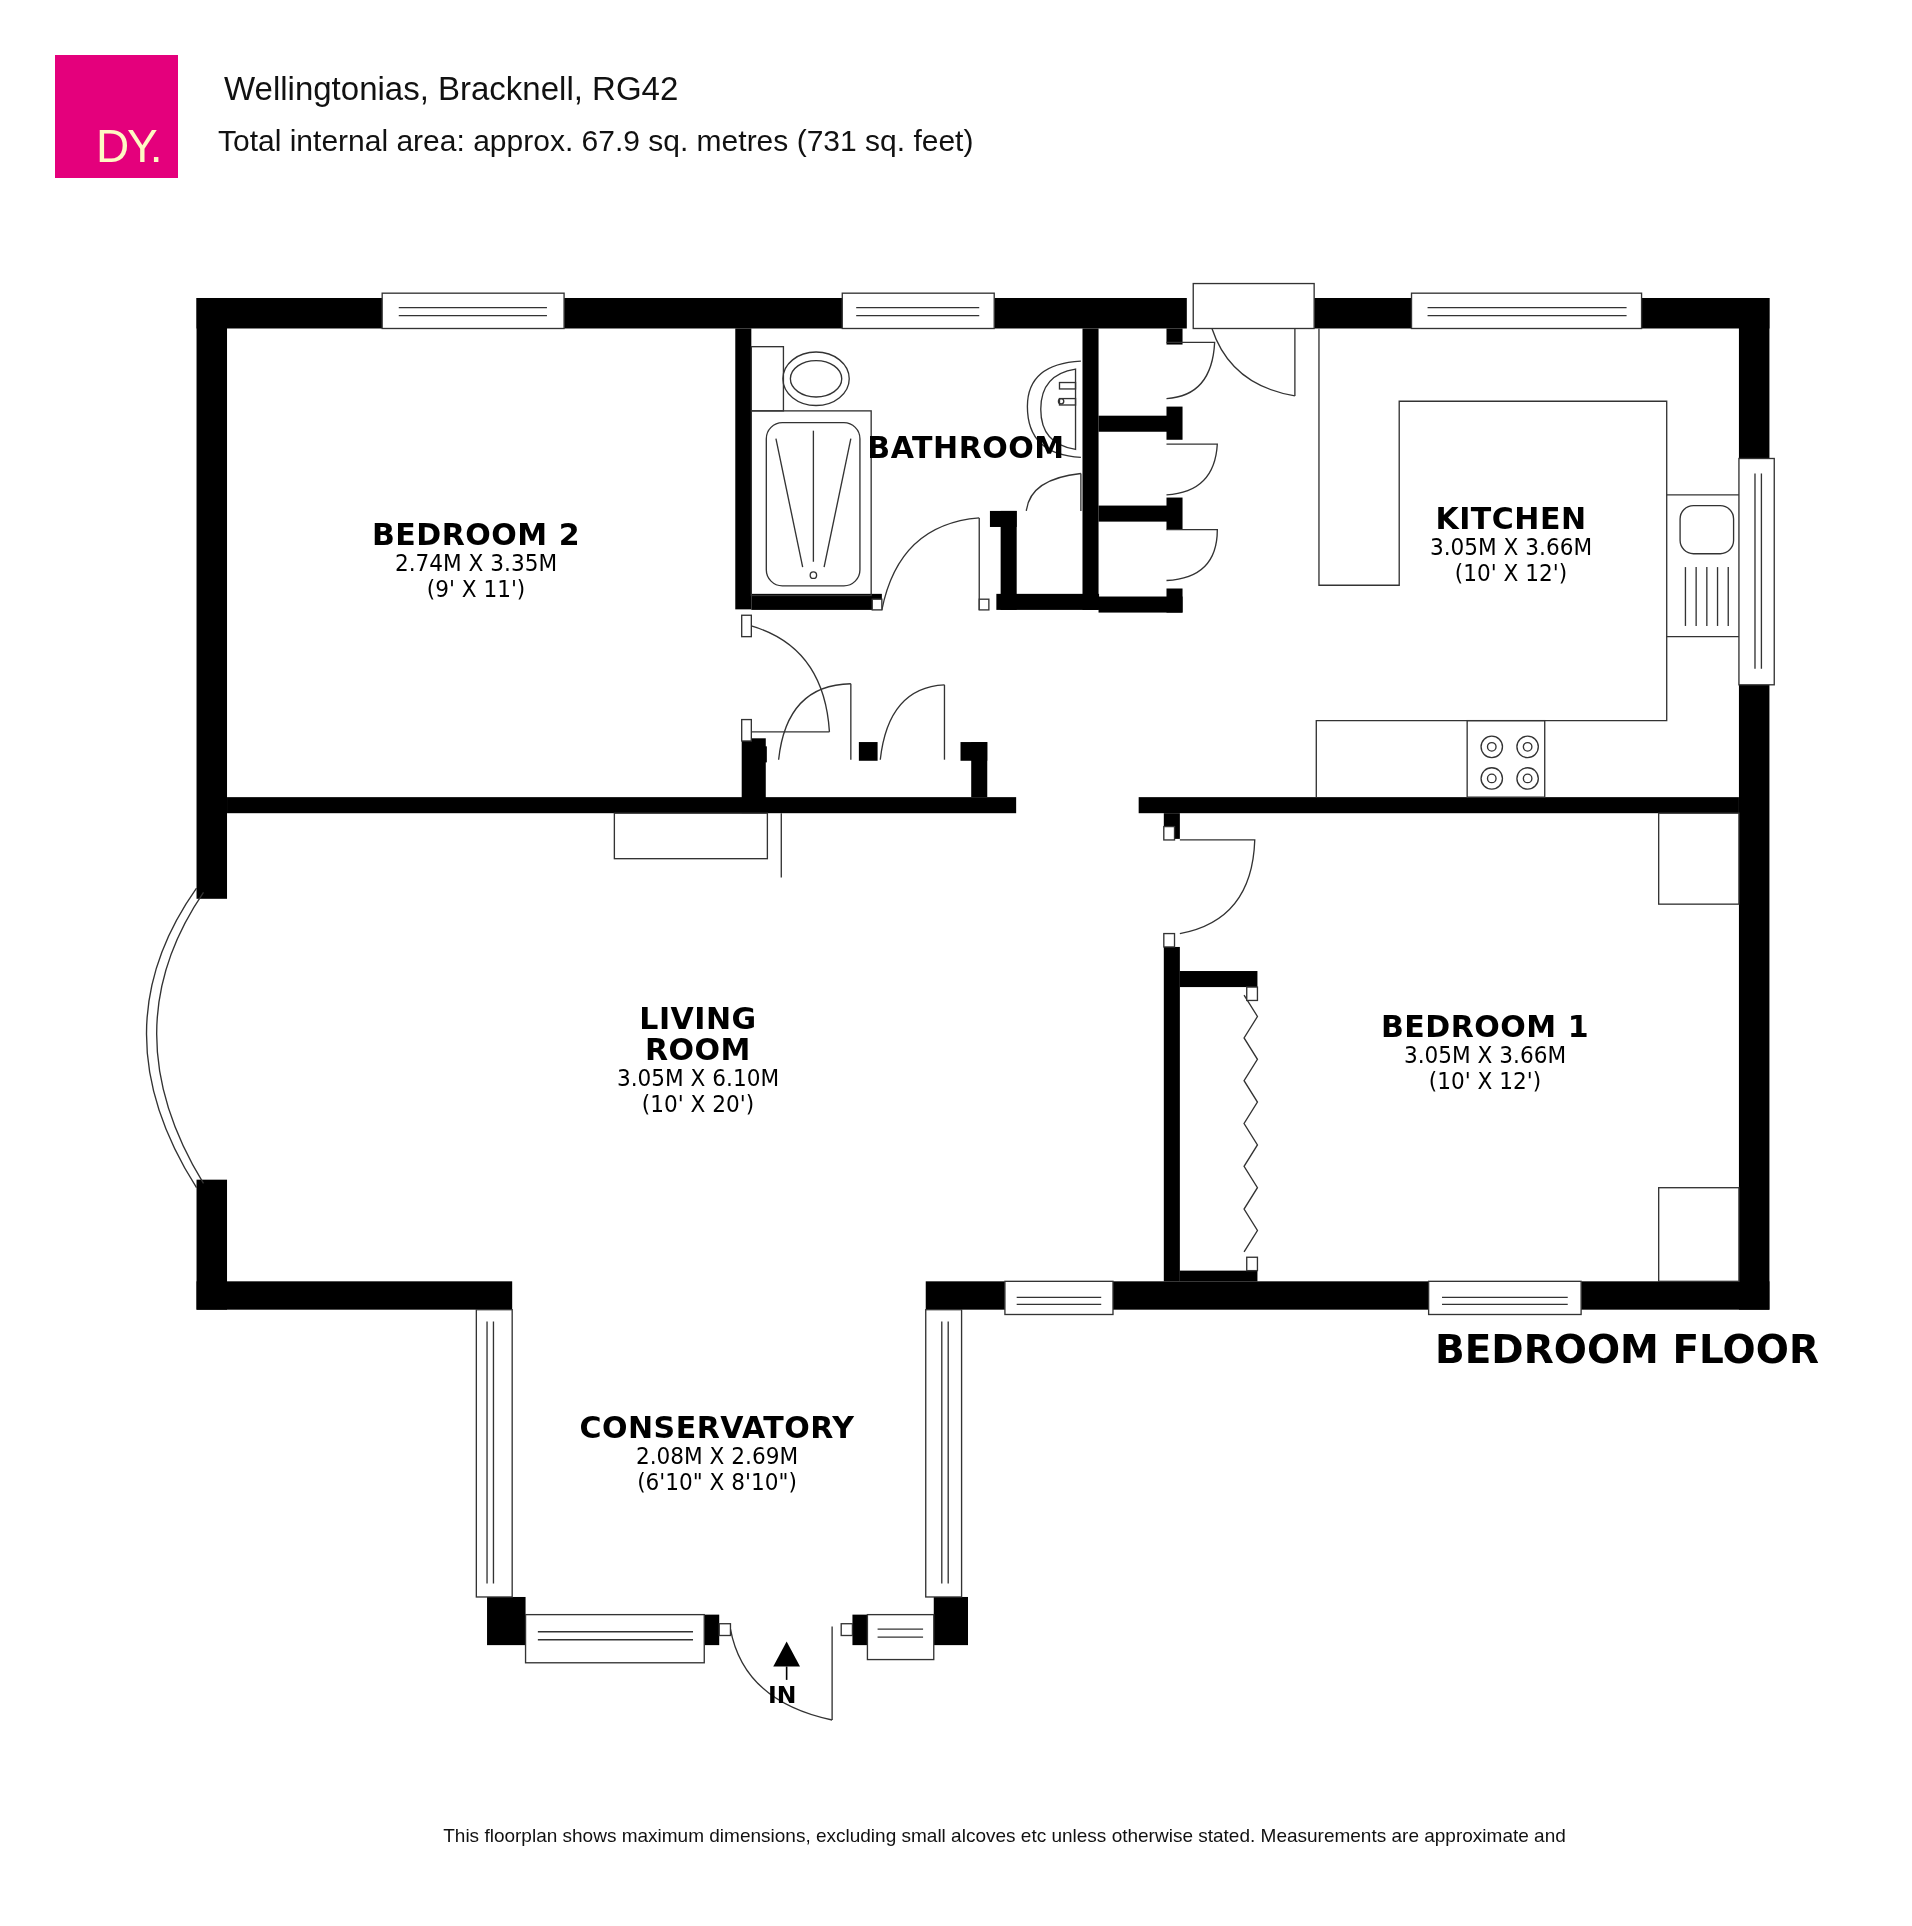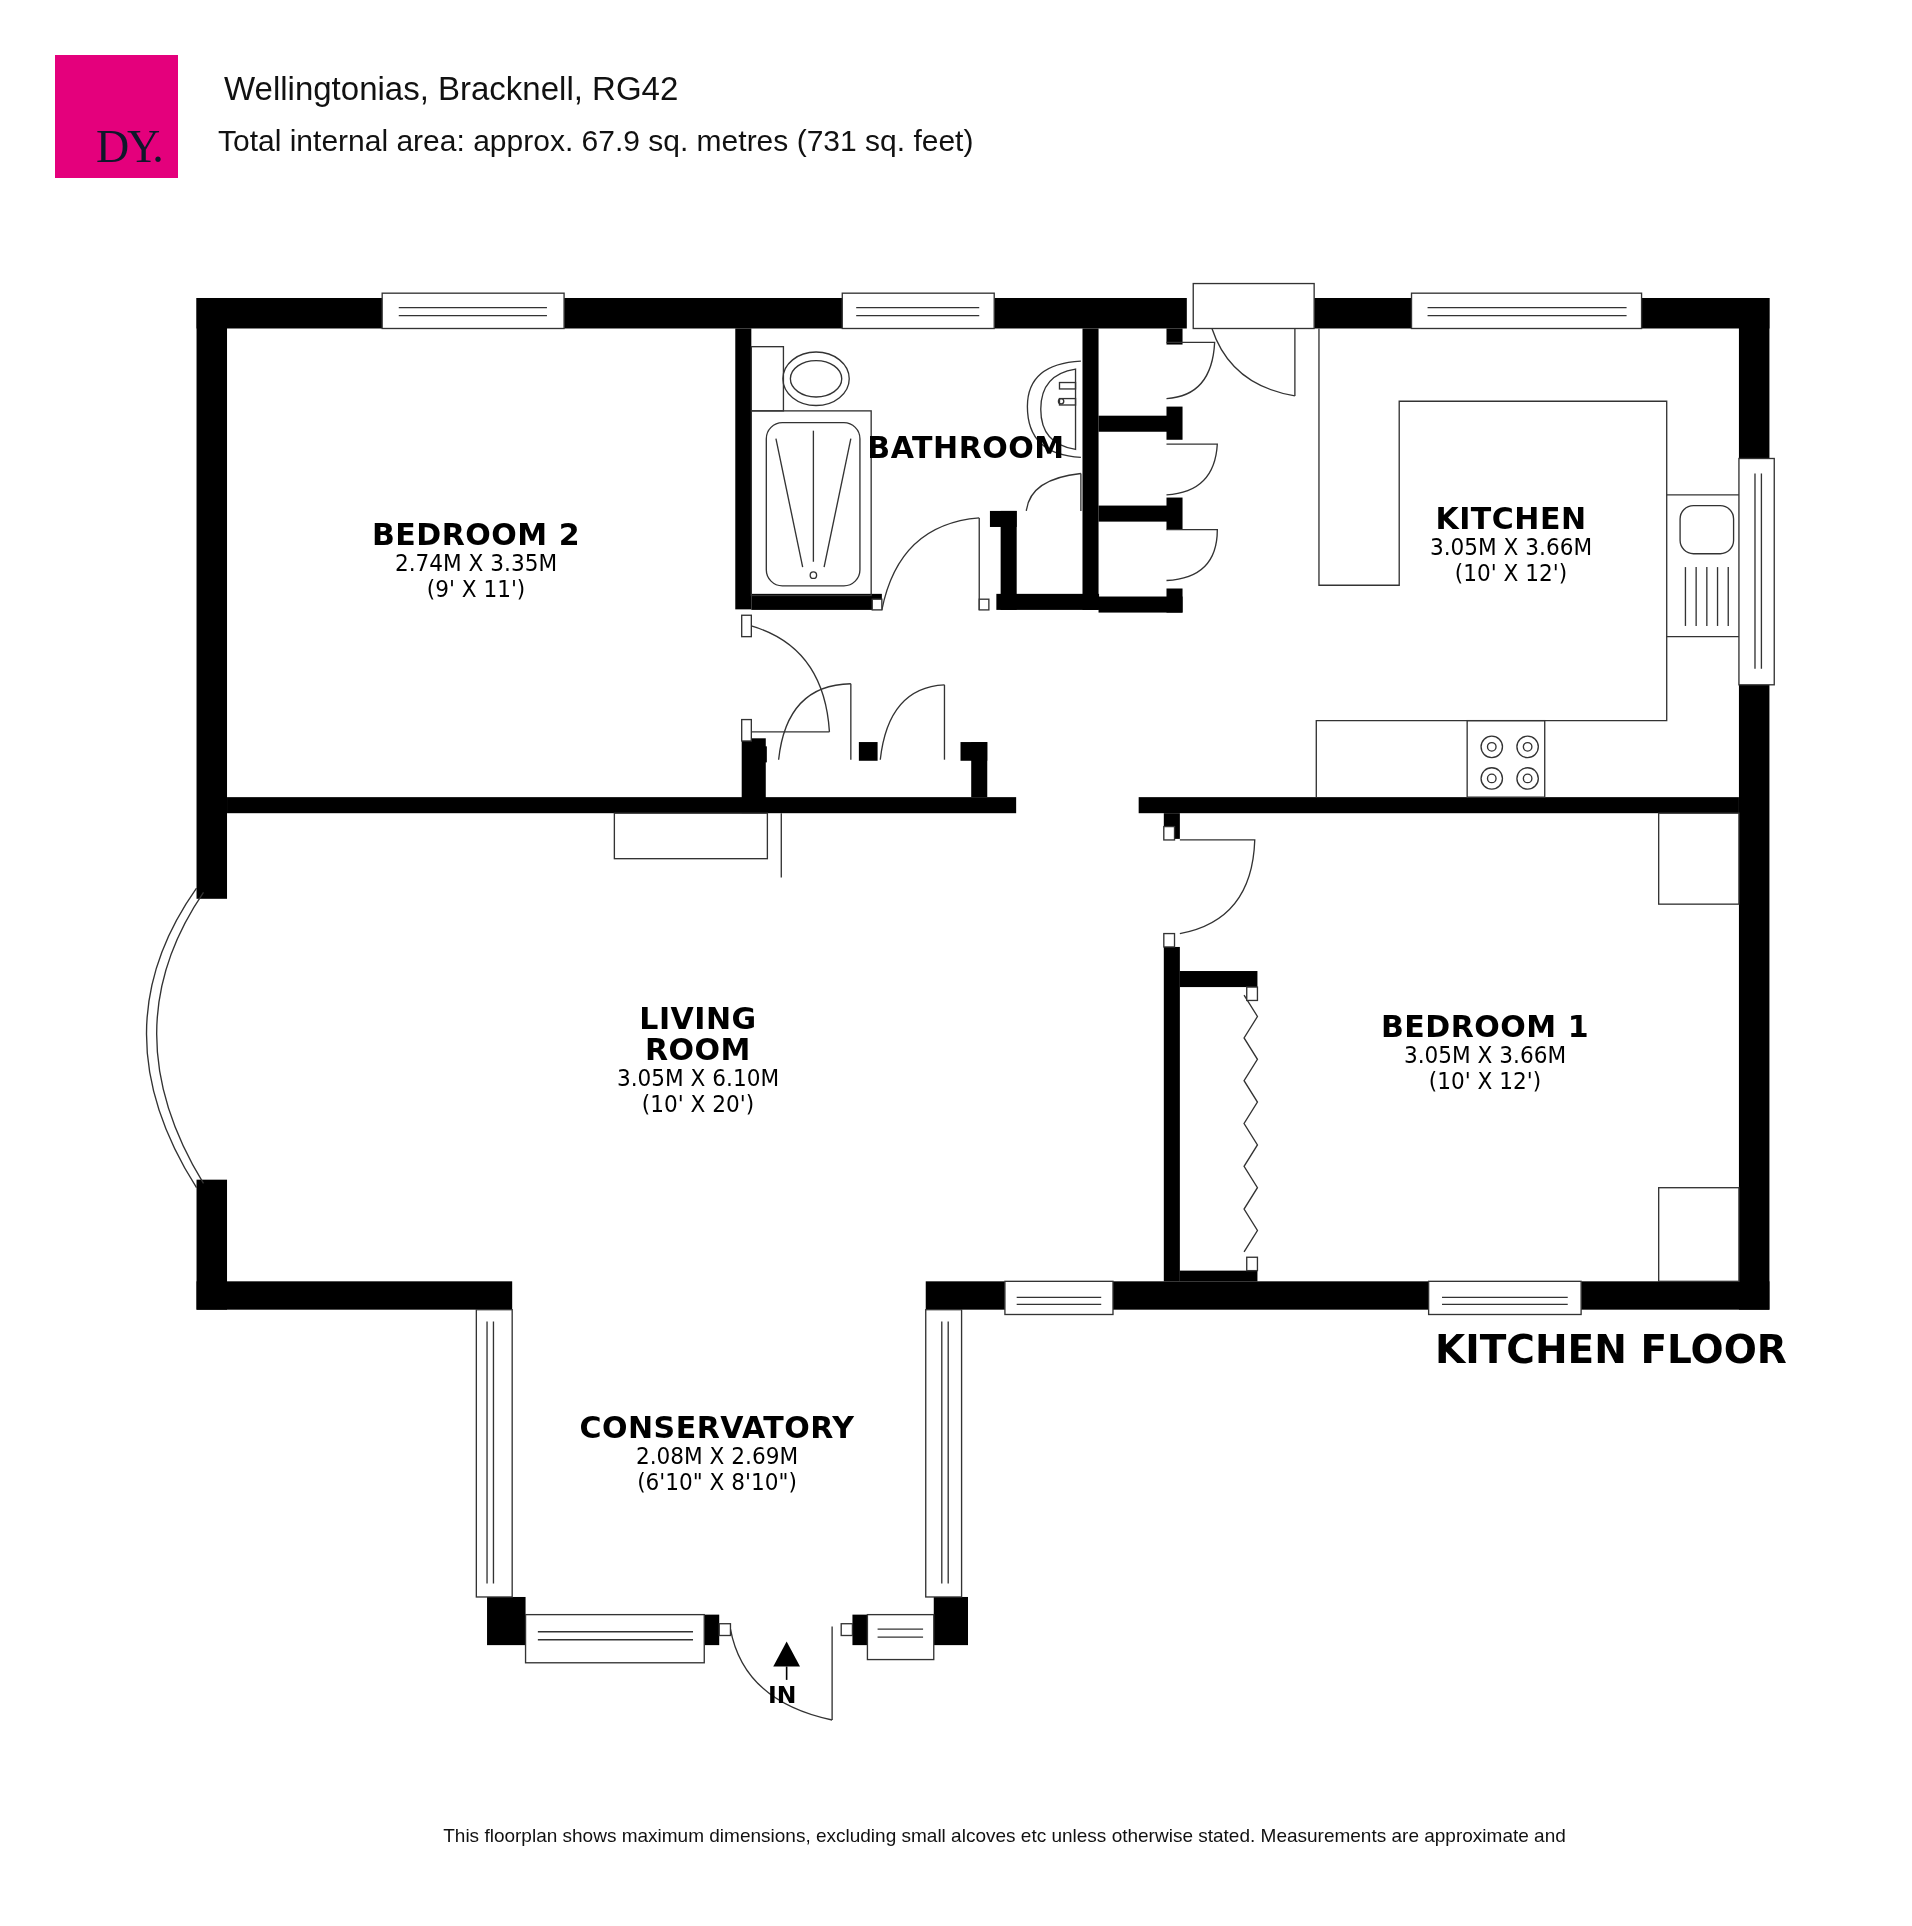--- a/index.html
+++ b/index.html
@@ -1,18 +1,18 @@
 <!DOCTYPE html>
 <html style="font-size:8.6px"><head>
 <meta charset="utf-8">
 <style>
   html, body { margin:0; padding:0; background:#ffffff; }
   body { width:1913px; height:1926px; position:relative; overflow:hidden; font-family:"DejaVu Sans", sans-serif; }
   .logo { position:absolute; left:55px; top:55px; width:123px; height:123px; background:#e4007c; }
-  .logo-text { position:absolute; left:41px; bottom:5.4px; color:#0f172a; font-family:Liberation Serif, serif; font-size:46px; font-weight:300; letter-spacing:-2.1px; }
+  .logo-text { position:absolute; left:41px; bottom:5.4px; color:#fef9c3; font-family:Liberation Sans, sans-serif; font-size:46px; font-weight:300; letter-spacing:-2.1px; }
   .title { position:absolute; left:224px; top:70px; font-family:"Liberation Sans", sans-serif; font-size:33px; color:#111; }
   .subtitle { position:absolute; left:218px; top:124px; font-family:"Liberation Sans", sans-serif; font-size:30px; color:#111; }
   .plan { position:absolute; left:0; top:0; }
   .room-label { position:absolute; text-align:center; color:#000; transform:translateX(-50%); white-space:nowrap; }
   .room-name { font-family:"DejaVu Sans", sans-serif; font-weight:bold; font-size:30px; line-height:31px; letter-spacing:0.5px; }
   .room-dim { font-family:"DejaVu Sans", sans-serif; font-size:23.5px; line-height:26px; transform:scaleX(0.92); }
   .floor-label { position:absolute; left:1435px; top:1327px; font-family:"DejaVu Sans", sans-serif; font-weight:bold; font-size:39px; color:#000; }
   .in-label { position:absolute; left:768px; top:1681px; font-family:"DejaVu Sans", sans-serif; font-weight:bold; font-size:23.5px; }
   .disclaimer { position:absolute; left:0; width:1913px; top:1824px; text-align:center; font-family:"Liberation Sans", sans-serif; font-size:19px; line-height:23.5px; color:#111;padding-left:48px; }
 </style>
@@ -251,19 +251,19 @@
   <div class="room-dim">3.05M X 3.66M</div>
   <div class="room-dim">(10' X 12')</div>
 </div>
 
 <div class="room-label" style="left:717px; top:1412px;">
   <div class="room-name">CONSERVATORY</div>
   <div class="room-dim">2.08M X 2.69M</div>
   <div class="room-dim">(6'10" X 8'10")</div>
 </div>
 
-<div class="floor-label">KITCHEN FLOOR</div>
+<div class="floor-label">BEDROOM FLOOR</div>
 <div class="in-label">IN</div>
 
 <div class="disclaimer">
   <div>This floorplan shows maximum dimensions, excluding small alcoves etc unless otherwise stated. Measurements are approximate and</div>
 </div>
 
 
 </body></html>

